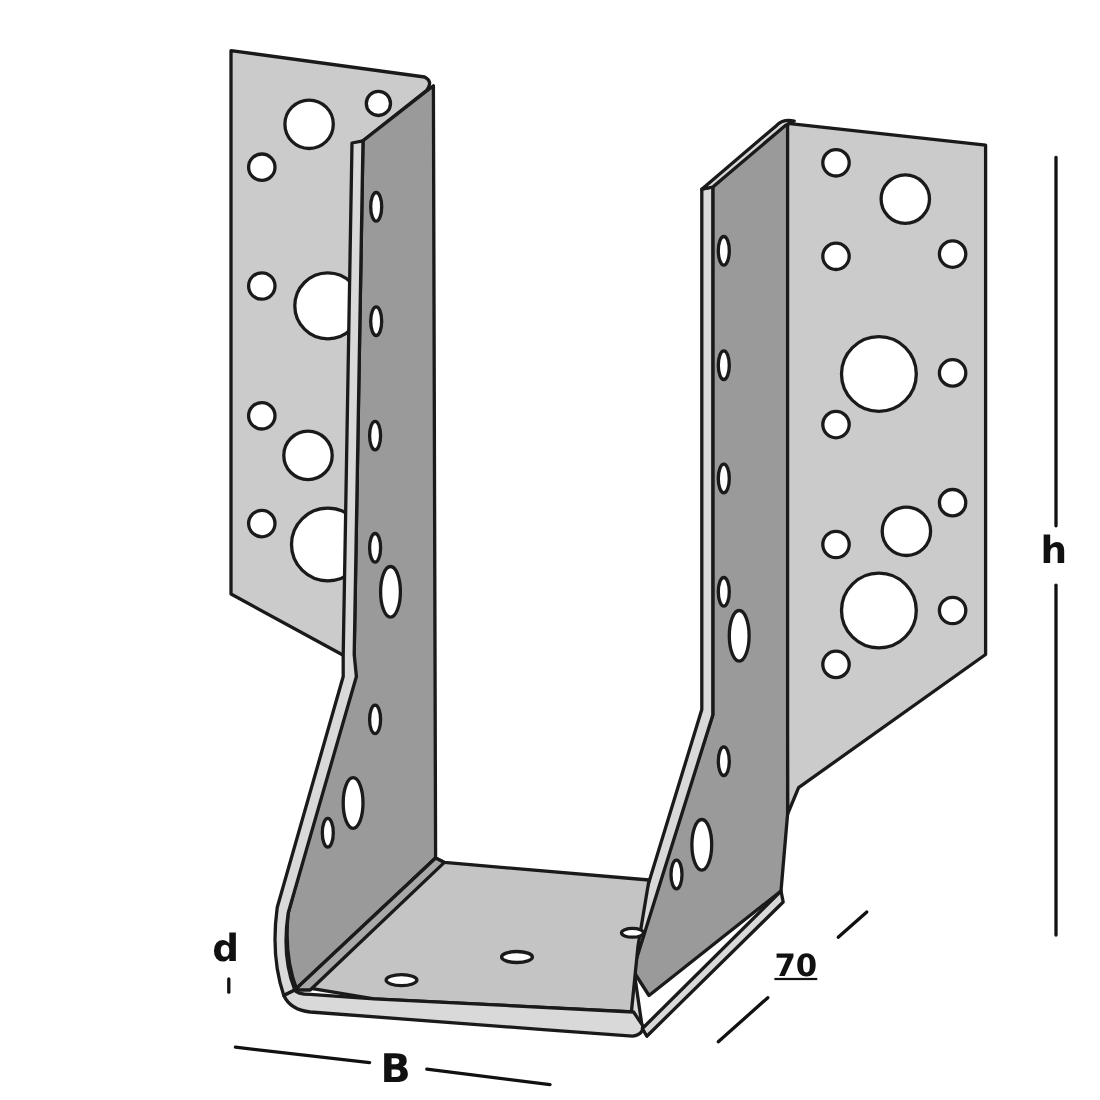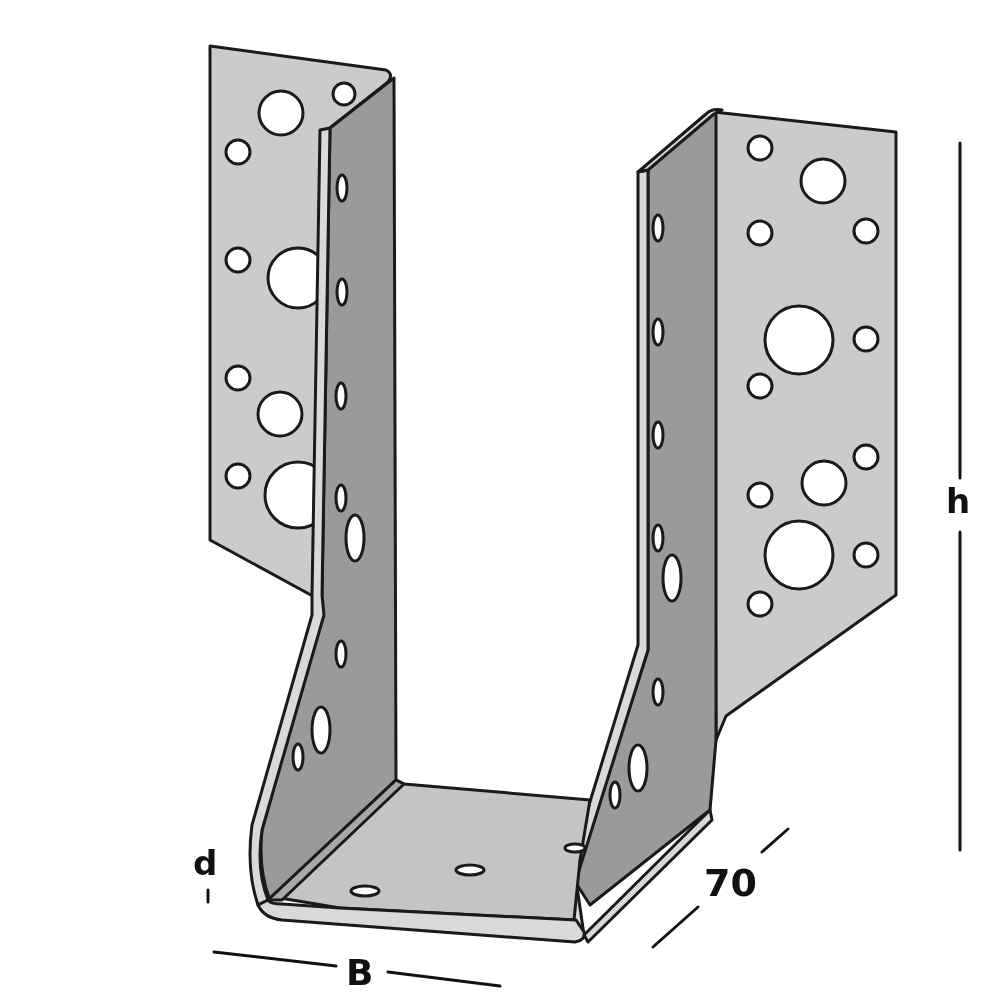--- a/index.html
+++ b/index.html
@@ -2,21 +2,21 @@
 <html><head>
   <meta charset="utf-8">
   <style>
     html, body { margin: 0; padding: 0; background: #ffffff; }
     body { width: 1000px; height: 1000px; position: relative; overflow: hidden; font-family: "Liberation Sans", sans-serif; }
     svg { position: absolute; left: 0; top: 0; }
     .lbl { position: absolute; font-family: "DejaVu Sans", sans-serif; font-weight: bold; color: #111111; line-height: 1; }
     #lbl-h { left: 946px; top: 484px; font-size: 34px; }
     #lbl-d { left: 193px; top: 846px; font-size: 34px; }
     #lbl-b { left: 346px; top: 955px; font-size: 36px; }
-    #lbl-70 { left: 704px; top: 864px; font-size: 38px; }
+    #lbl-70 { left: 704px; top: 864px; font-size: 28px; text-decoration: underline; }
   </style>
 </head>
 <body>
 
 <svg width="1000" height="1000" viewBox="0 0 1000 1000" xmlns="http://www.w3.org/2000/svg">
   <g stroke="#1a1a1a" stroke-width="3" stroke-linejoin="round">
 
     <path d="M210 46 L386 70 Q394 74 388 82 L330 128 L320 600 L210 540 Z" fill="#cbcbcb"></path>
 
     <g fill="#ffffff">

